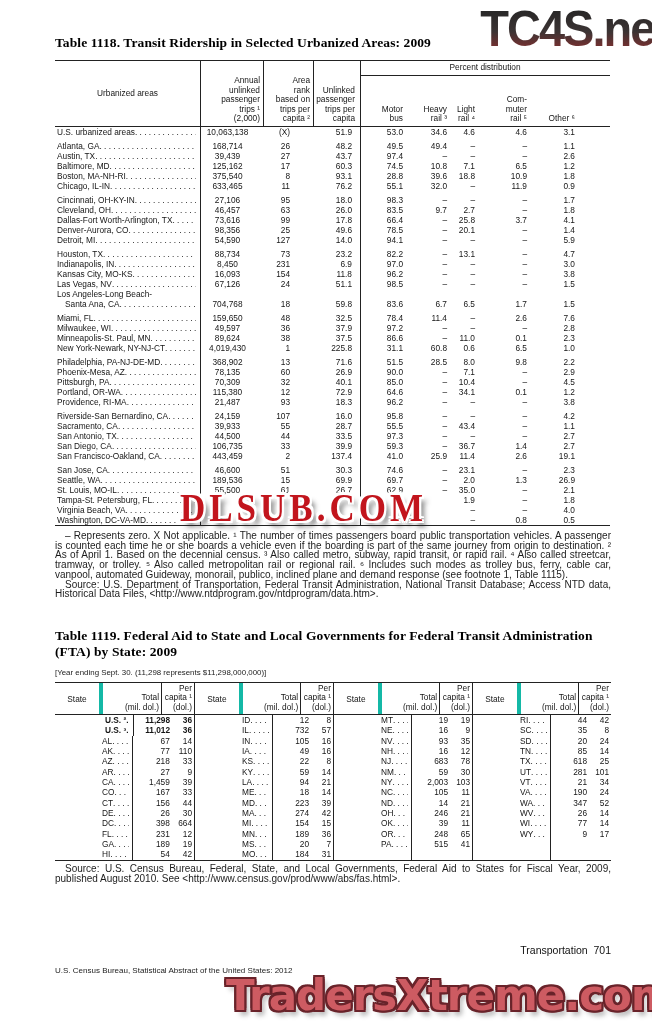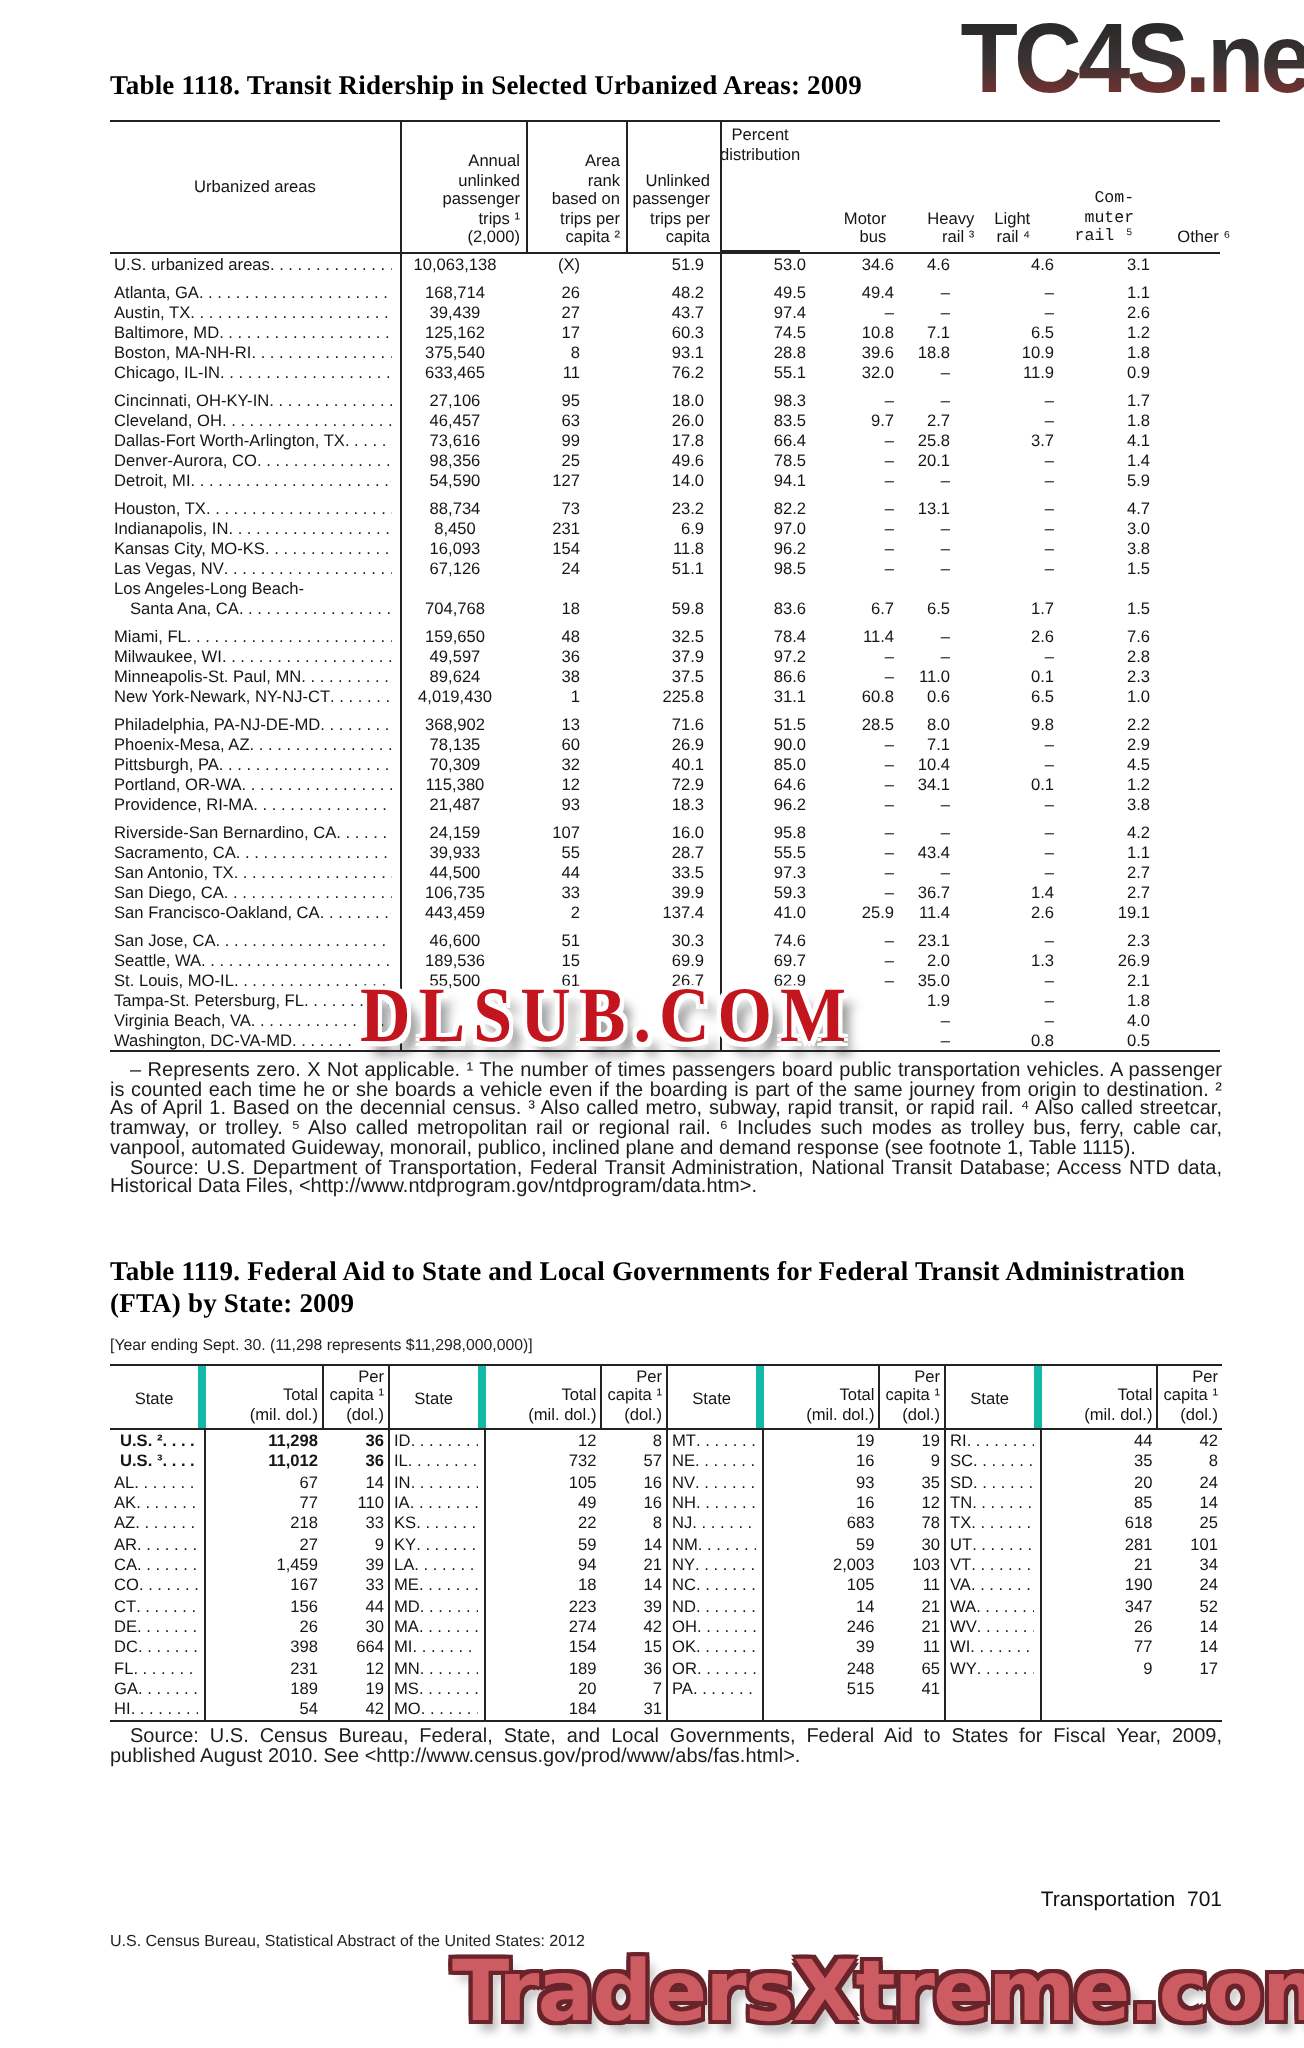--- a/index.html
+++ b/index.html
@@ -31,27 +31,27 @@
   .t1119-title{top:628px;left:55px;width:548px;}
   .note{top:668px;left:55px;width:556px;font-size:7.9px;color:#222;}
 
   
   .tbl1118{top:60px;left:55px;width:555px;border-top:1.6px solid #222;border-bottom:1.6px solid #222;}
   .h1118{display:flex;height:65px;border-bottom:1px solid #222;font-size:8.3px;line-height:9.6px;}
   .hlabel{width:145px;display:flex;align-items:center;justify-content:center;}
   .hnum{display:flex;flex-direction:column;justify-content:flex-end;text-align:right;
         white-space:pre-line;padding:0 3px 2px 0;box-sizing:border-box;}
   .h-trips{width:63px;} .h-rank{width:50px;} .h-pc{width:47px;padding-right:5px;}
-  .pctgroup{width:250px;display:flex;box-sizing:border-box;}
+  .pctgroup{width:250px;display:flex;flex-direction:column;box-sizing:border-box;}
   .pct-title{text-align:center;padding:2px 0 2px 0;border-bottom:1px solid #222;}
   .pct-sub{flex:1;display:flex;align-items:flex-end;}
   .shc{display:flex;flex-direction:column;justify-content:flex-end;text-align:right;
        white-space:pre-line;box-sizing:border-box;padding-bottom:2px;}
   .sh-m{width:45px;padding-right:2px;} .sh-h{width:44px;padding-right:2px;}
-  .sh-l{width:28px;padding-right:2px;} .sh-cm{width:52px;padding-right:2px;font-family:Liberation Mono, monospace;}
+  .sh-l{width:28px;padding-right:2px;} .sh-cm{width:52px;padding-right:2px;}
   .sh-o{width:81px;padding-right:35px;}
   .b1118{position:relative;font-size:8.3px;}
   .r1118{display:flex;height:10px;line-height:10px;white-space:nowrap;}
   .gap1118{height:4px;}
   .cl{width:145px;display:flex;overflow:hidden;box-sizing:border-box;padding-left:2px;padding-right:4px;}
   .cl.ind{padding-left:10px;}
   .dots{flex:1 1 0;overflow:hidden;white-space:nowrap;}
   .dots::after{content:" .\00a0.\00a0.\00a0.\00a0.\00a0.\00a0.\00a0.\00a0.\00a0.\00a0.\00a0.\00a0.\00a0.\00a0.\00a0.\00a0.\00a0.\00a0.\00a0.\00a0.\00a0.\00a0.\00a0.\00a0.\00a0.\00a0.\00a0.\00a0.\00a0.\00a0.\00a0.";}
   .cv{text-align:right;box-sizing:border-box;}
   .c-trips{width:58px;padding-right:3px;text-align:center;} .c-rank{width:36px;padding-right:4px;}
@@ -76,21 +76,21 @@
   .gh1119{display:flex;height:31px;border-bottom:1px solid #222;}
   .ghs{width:48px;box-sizing:border-box;border-right:4px solid #14b8a6;display:flex;
        align-items:center;justify-content:center;}
   .ght{width:58px;box-sizing:border-box;display:flex;flex-direction:column;justify-content:flex-end;
        text-align:right;white-space:pre-line;padding:0 2px 2px 0;line-height:9.4px;}
   .ghp{width:33px;box-sizing:border-box;border-left:1px solid #222;display:flex;flex-direction:column;
        justify-content:flex-end;text-align:right;white-space:pre-line;padding:0 2px 2px 0;line-height:9.4px;}
   .r1119{display:flex;height:10.35px;line-height:10.4px;white-space:nowrap;}
   .r1119.bold{font-weight:bold;}
   .sc{width:48px;box-sizing:border-box;border-right:1px solid #222;display:flex;overflow:hidden;
-      padding-left:2px;padding-right:3px;}
+      padding-left:2px;padding-right:3px;margin-left:45px;}
   .r1119.bold .sc{padding-left:5px;}
   .tc{width:58px;box-sizing:border-box;text-align:right;padding-right:2px;}
   .pcc{width:33px;box-sizing:border-box;text-align:right;padding-right:2px;}
 
   
   .pg-right{top:944px;left:55px;width:556px;text-align:right;font-size:10.5px;color:#111;white-space:pre;}
   .pg-left{top:966px;left:55px;font-size:8px;color:#222;}
   .it{}
 </style>
 </head>

